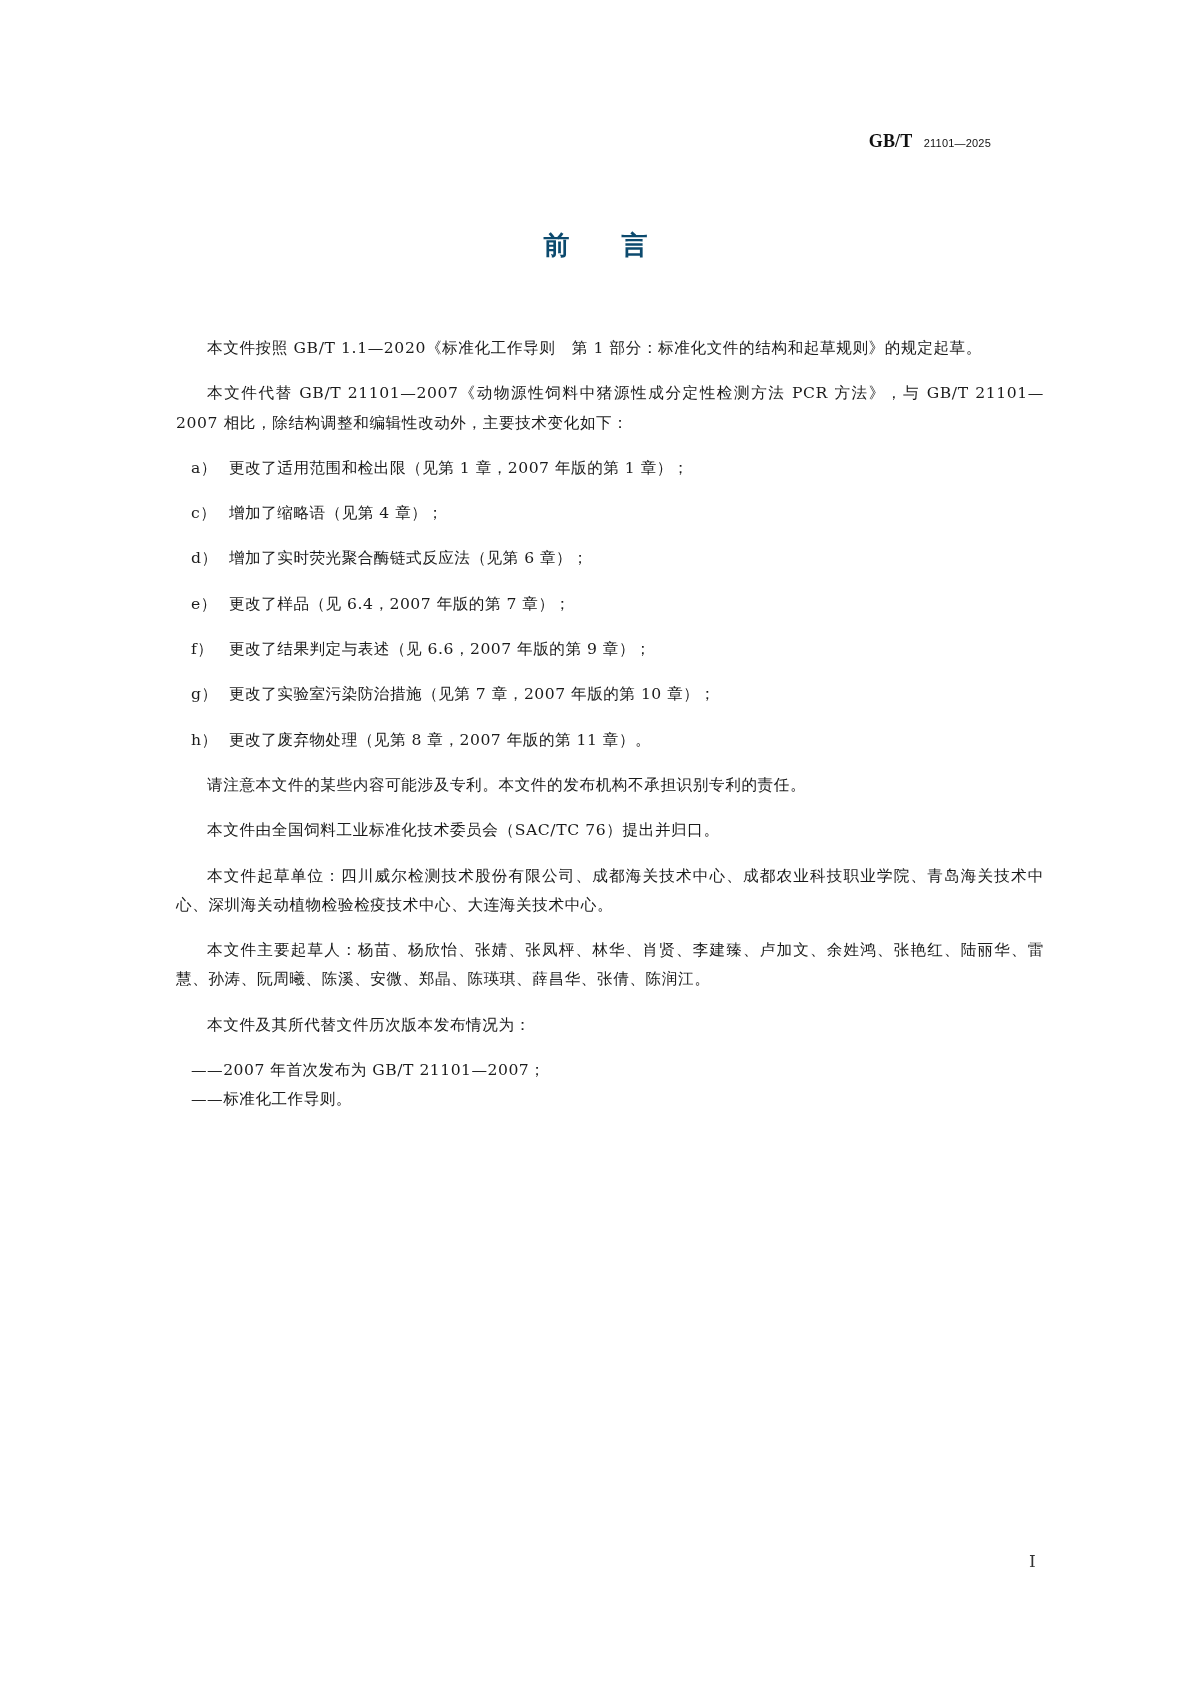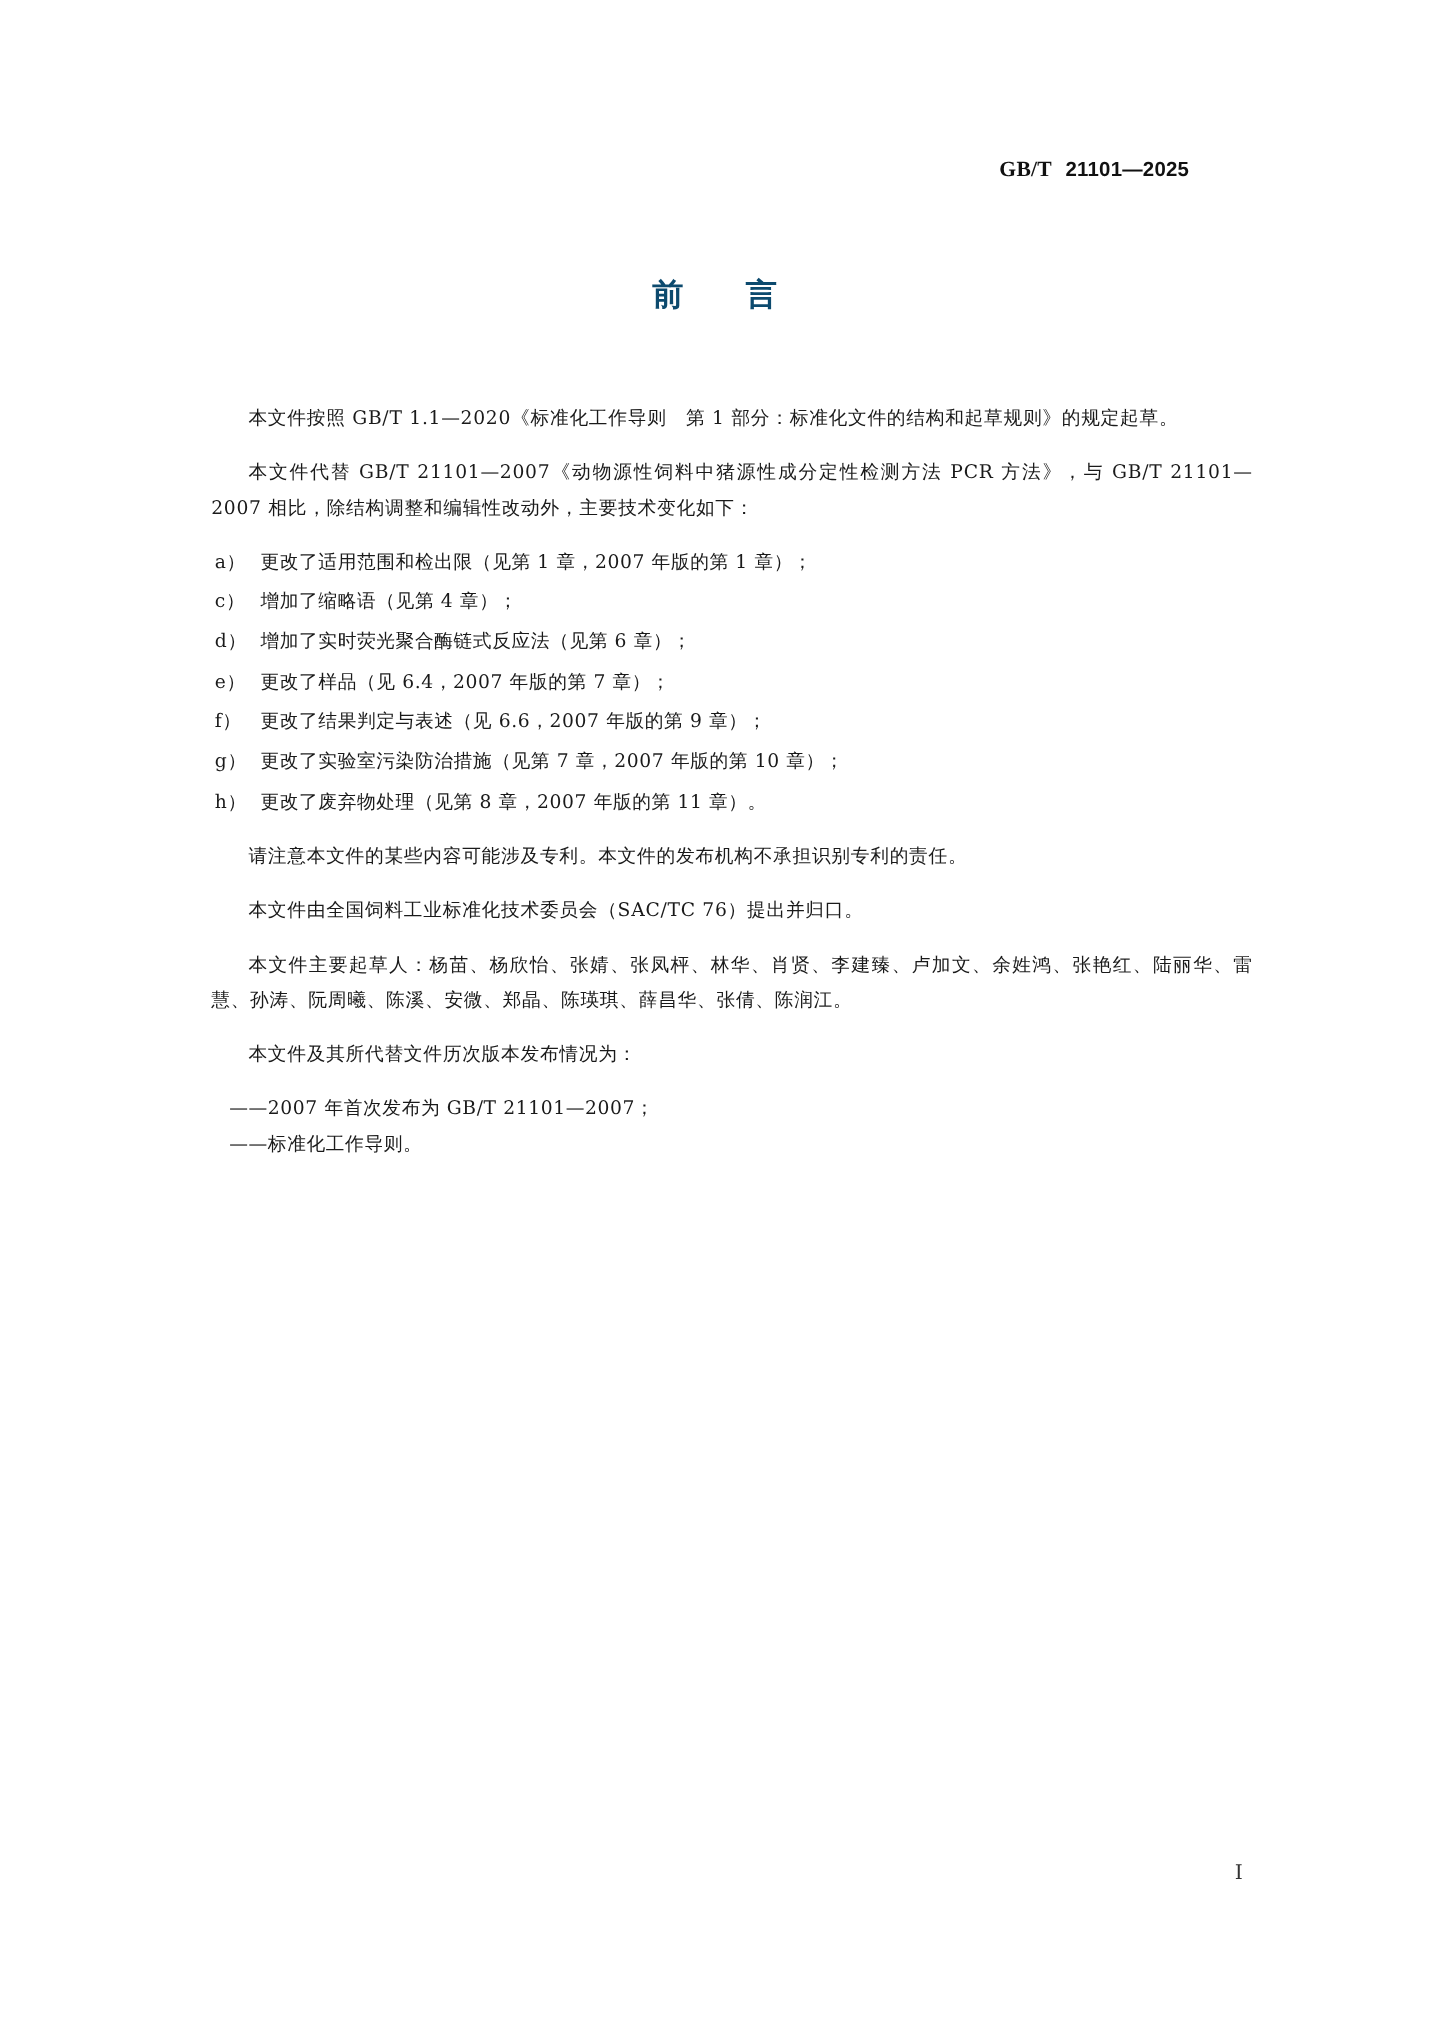--- a/index.html
+++ b/index.html
@@ -24,22 +24,21 @@
       color: #111;
       white-space: nowrap;
     }
     .std-code .bold {
       font-family: "Liberation Serif", "DejaVu Serif", serif;
       font-weight: bold;
       font-size: 18px;
     }
     .std-code .num {
       font-family: "Liberation Sans", "DejaVu Sans", sans-serif;
-      font-size: 17px;
-      font-weight: bold;
+      font-size: 11px;
     }
     .title {
       position: absolute;
       top: 228px;
       left: 0;
       width: 1191px;
       text-align: center;
       font-family: "DejaVu Sans", "Liberation Sans", sans-serif;
       font-weight: bold;
       font-size: 26px;
@@ -55,21 +54,21 @@
       line-height: 29.3px;
       color: #1a1a1a;
     }
     .p {
       text-indent: 31px;
       text-align: justify;
       margin: 16px;
       letter-spacing: 0.6px;
     }
     .item {
-      margin: 4px;
+      margin: 16px;
       padding-left: 15px;
       letter-spacing: 0.5px;
       white-space: nowrap;
     }
     .item .lbl {
       display: inline-block;
       width: 38px;
     }
     .dash {
       margin: 0;
@@ -105,19 +104,20 @@
     <p class="item"><span class="lbl">c）</span><span>增加了缩略语（见第 4 章）；</span></p>
     <p class="item"><span class="lbl">d）</span><span>增加了实时荧光聚合酶链式反应法（见第 6 章）；</span></p>
     <p class="item"><span class="lbl">e）</span><span>更改了样品（见 6.4，2007 年版的第 7 章）；</span></p>
     <p class="item"><span class="lbl">f）</span><span>更改了结果判定与表述（见 6.6，2007 年版的第 9 章）；</span></p>
     <p class="item"><span class="lbl">g）</span><span>更改了实验室污染防治措施（见第 7 章，2007 年版的第 10 章）；</span></p>
     <p class="item"><span class="lbl">h）</span><span>更改了废弃物处理（见第 8 章，2007 年版的第 11 章）。</span></p>
   </div>
 
   <p class="p">请注意本文件的某些内容可能涉及专利。本文件的发布机构不承担识别专利的责任。</p>
   <p class="p">本文件由全国饲料工业标准化技术委员会（SAC/TC 76）提出并归口。</p>
+  <p class="p">本文件起草单位：四川威尔检测技术股份有限公司、成都海关技术中心、成都农业科技职业学院、青岛海关技术中心、深圳海关动植物检验检疫技术中心、大连海关技术中心。</p>
   <p class="p">本文件主要起草人：杨苗、杨欣怡、张婧、张凤枰、林华、肖贤、李建臻、卢加文、余姓鸿、张艳红、陆丽华、雷慧、孙涛、阮周曦、陈溪、安微、郑晶、陈瑛琪、薛昌华、张倩、陈润江。</p>
   <p class="p">本文件及其所代替文件历次版本发布情况为：</p>
   <p class="dash">——2007 年首次发布为 GB/T 21101—2007；</p>
   <p class="dash">——标准化工作导则。</p>
 </div>
 
 <div class="page-num">I</div>
 
 </body></html>

